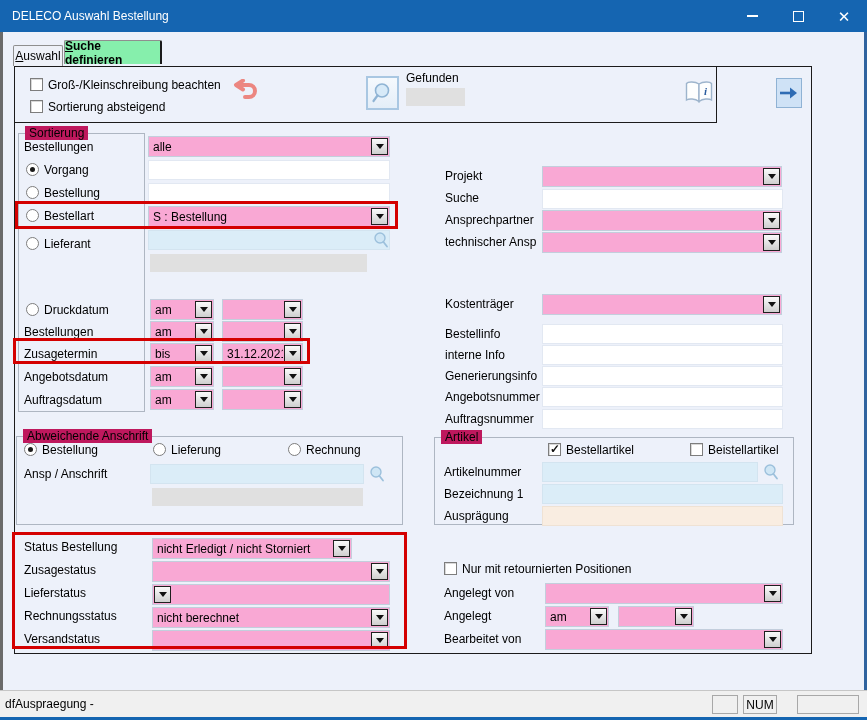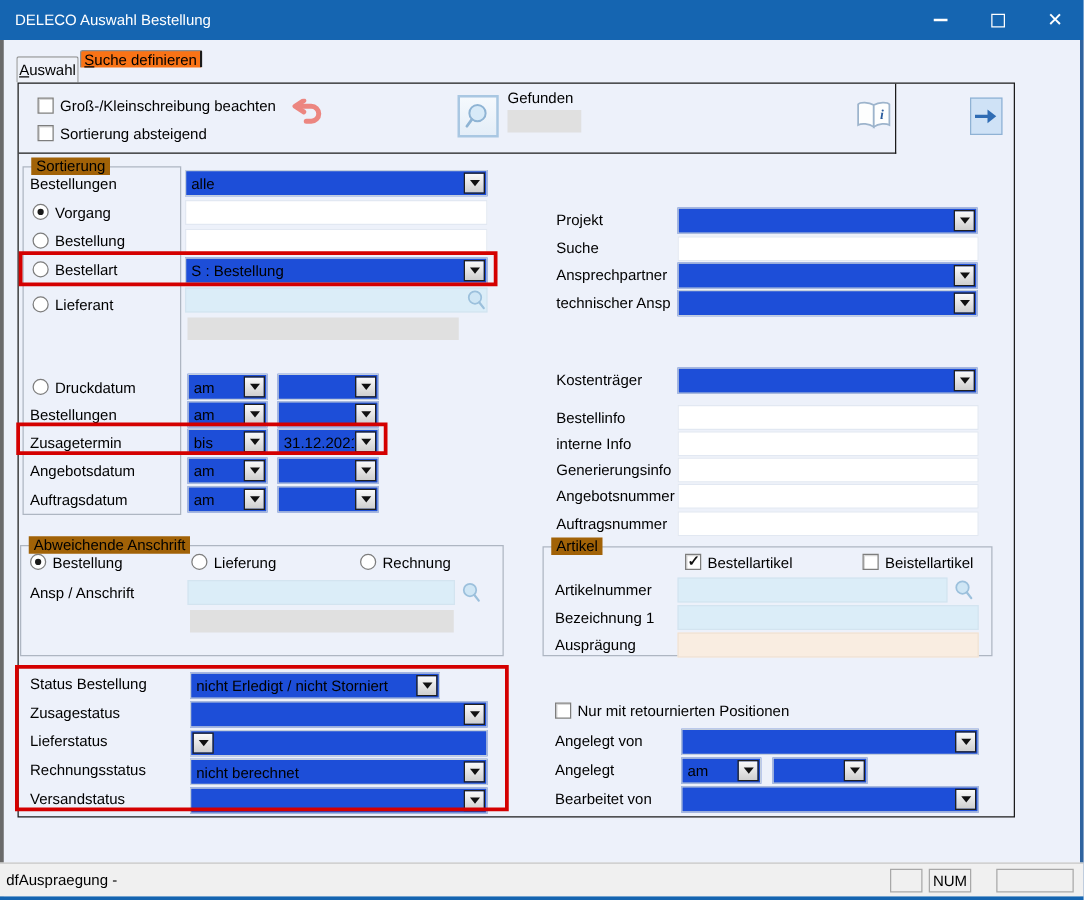--- a/index.html
+++ b/index.html
@@ -15,40 +15,40 @@
   .glyph-min { width:11px; height:2px; background:#fff; }
   .glyph-max { width:11px; height:11px; border:1.5px solid #fff; }
   .glyph-close { color:#fff; font-size:15px; line-height:1; }
   .edge-left { position:absolute; left:0; top:32px; width:3px; height:685px; background:#6a6a6a; }
   .edge-right { position:absolute; right:0; top:32px; width:3px; height:685px; background:#2f639f; }
   .edge-bottom { position:absolute; left:0; top:717px; width:867px; height:3px; background:#1565b1; }
 
   
   .tab { position:absolute; display:flex; align-items:center; justify-content:center; border:1px solid #8f8f8f; border-bottom:none; border-radius:2px 2px 0 0; }
   .tab.inactive { left:13px; top:45px; width:50px; height:21px; background:#eef1f8; }
-  .tab.active { left:64px; top:40px; width:98px; height:14px; background:#f97316; border-right:2px solid #1b1b1b; }
+  .tab.active { left:64px; top:40px; width:98px; height:24px; background:#86efac; border-right:2px solid #1b1b1b;font-weight:bold; }
   .tab .u { text-decoration:underline; }
 
   
   .frame { position:absolute; left:14px; top:66px; width:798px; height:588px; border:1px solid #1b1b1b; }
   .toolbox { position:absolute; left:15px; top:67px; width:702px; height:56px; border-right:1px solid #1b1b1b; border-bottom:1px solid #1b1b1b; }
 
   .lbl { position:absolute; white-space:nowrap; line-height:14px; }
 
   
   .grp { position:absolute; border:1px solid #aeb6c2; }
-  .grp .legend { position:absolute; top:-8px; left:6px; background:#a16207; padding:0 4px; line-height:14px; white-space:nowrap; }
+  .grp .legend { position:absolute; top:-8px; left:6px; background:#be185d; padding:0 4px; line-height:14px; white-space:nowrap; }
 
   
   .edit { position:absolute; background:#fff; height:20px; border:1px solid #e2e8f2; }
   .edit.search { background:#dbedf8; border-color:#d3e4f0; }
   .edit.gray { background:#e0e0e0; border:none; height:18px; }
   .edit.linen { background:#f9ede1; border-color:#efe2d4; }
 
-  .combo { position:absolute; display:flex; height:21px; background:#1d4ed8; border:1px solid #c3cedc; }
+  .combo { position:absolute; display:flex; height:21px; background:#f9a8d4; border:1px solid #c3cedc; }
   .combo .val { flex:1; padding:3px 4px 0 4px; white-space:nowrap; overflow:hidden; line-height:14px; }
   .combo .btn { width:17px; margin:1px; background:linear-gradient(#fafafa,#cfcfcf); border:1px solid #1f1f1f; display:flex; align-items:center; justify-content:center; }
   .tri { width:0; height:0; border-left:4px solid transparent; border-right:4px solid transparent; border-top:5px solid #111; }
 
   .cbox { position:absolute; width:13px; height:13px; background:#fff; border:1px solid #7d7d7d; box-shadow:inset 1px 1px 0 #d8d8d8; }
   .cbox.checked::after { content:"✓"; position:absolute; left:1px; top:-2px; font-size:12px; font-weight:bold; color:#111; }
   .radio { position:absolute; width:13px; height:13px; border-radius:50%; background:#fff; border:1px solid #7d7d7d; }
   .radio.checked::after { content:""; position:absolute; left:3px; top:3px; width:5px; height:5px; border-radius:50%; background:#1a1a1a; }
 
   .redbox { position:absolute; border:3px solid #d40000; pointer-events:none; }

